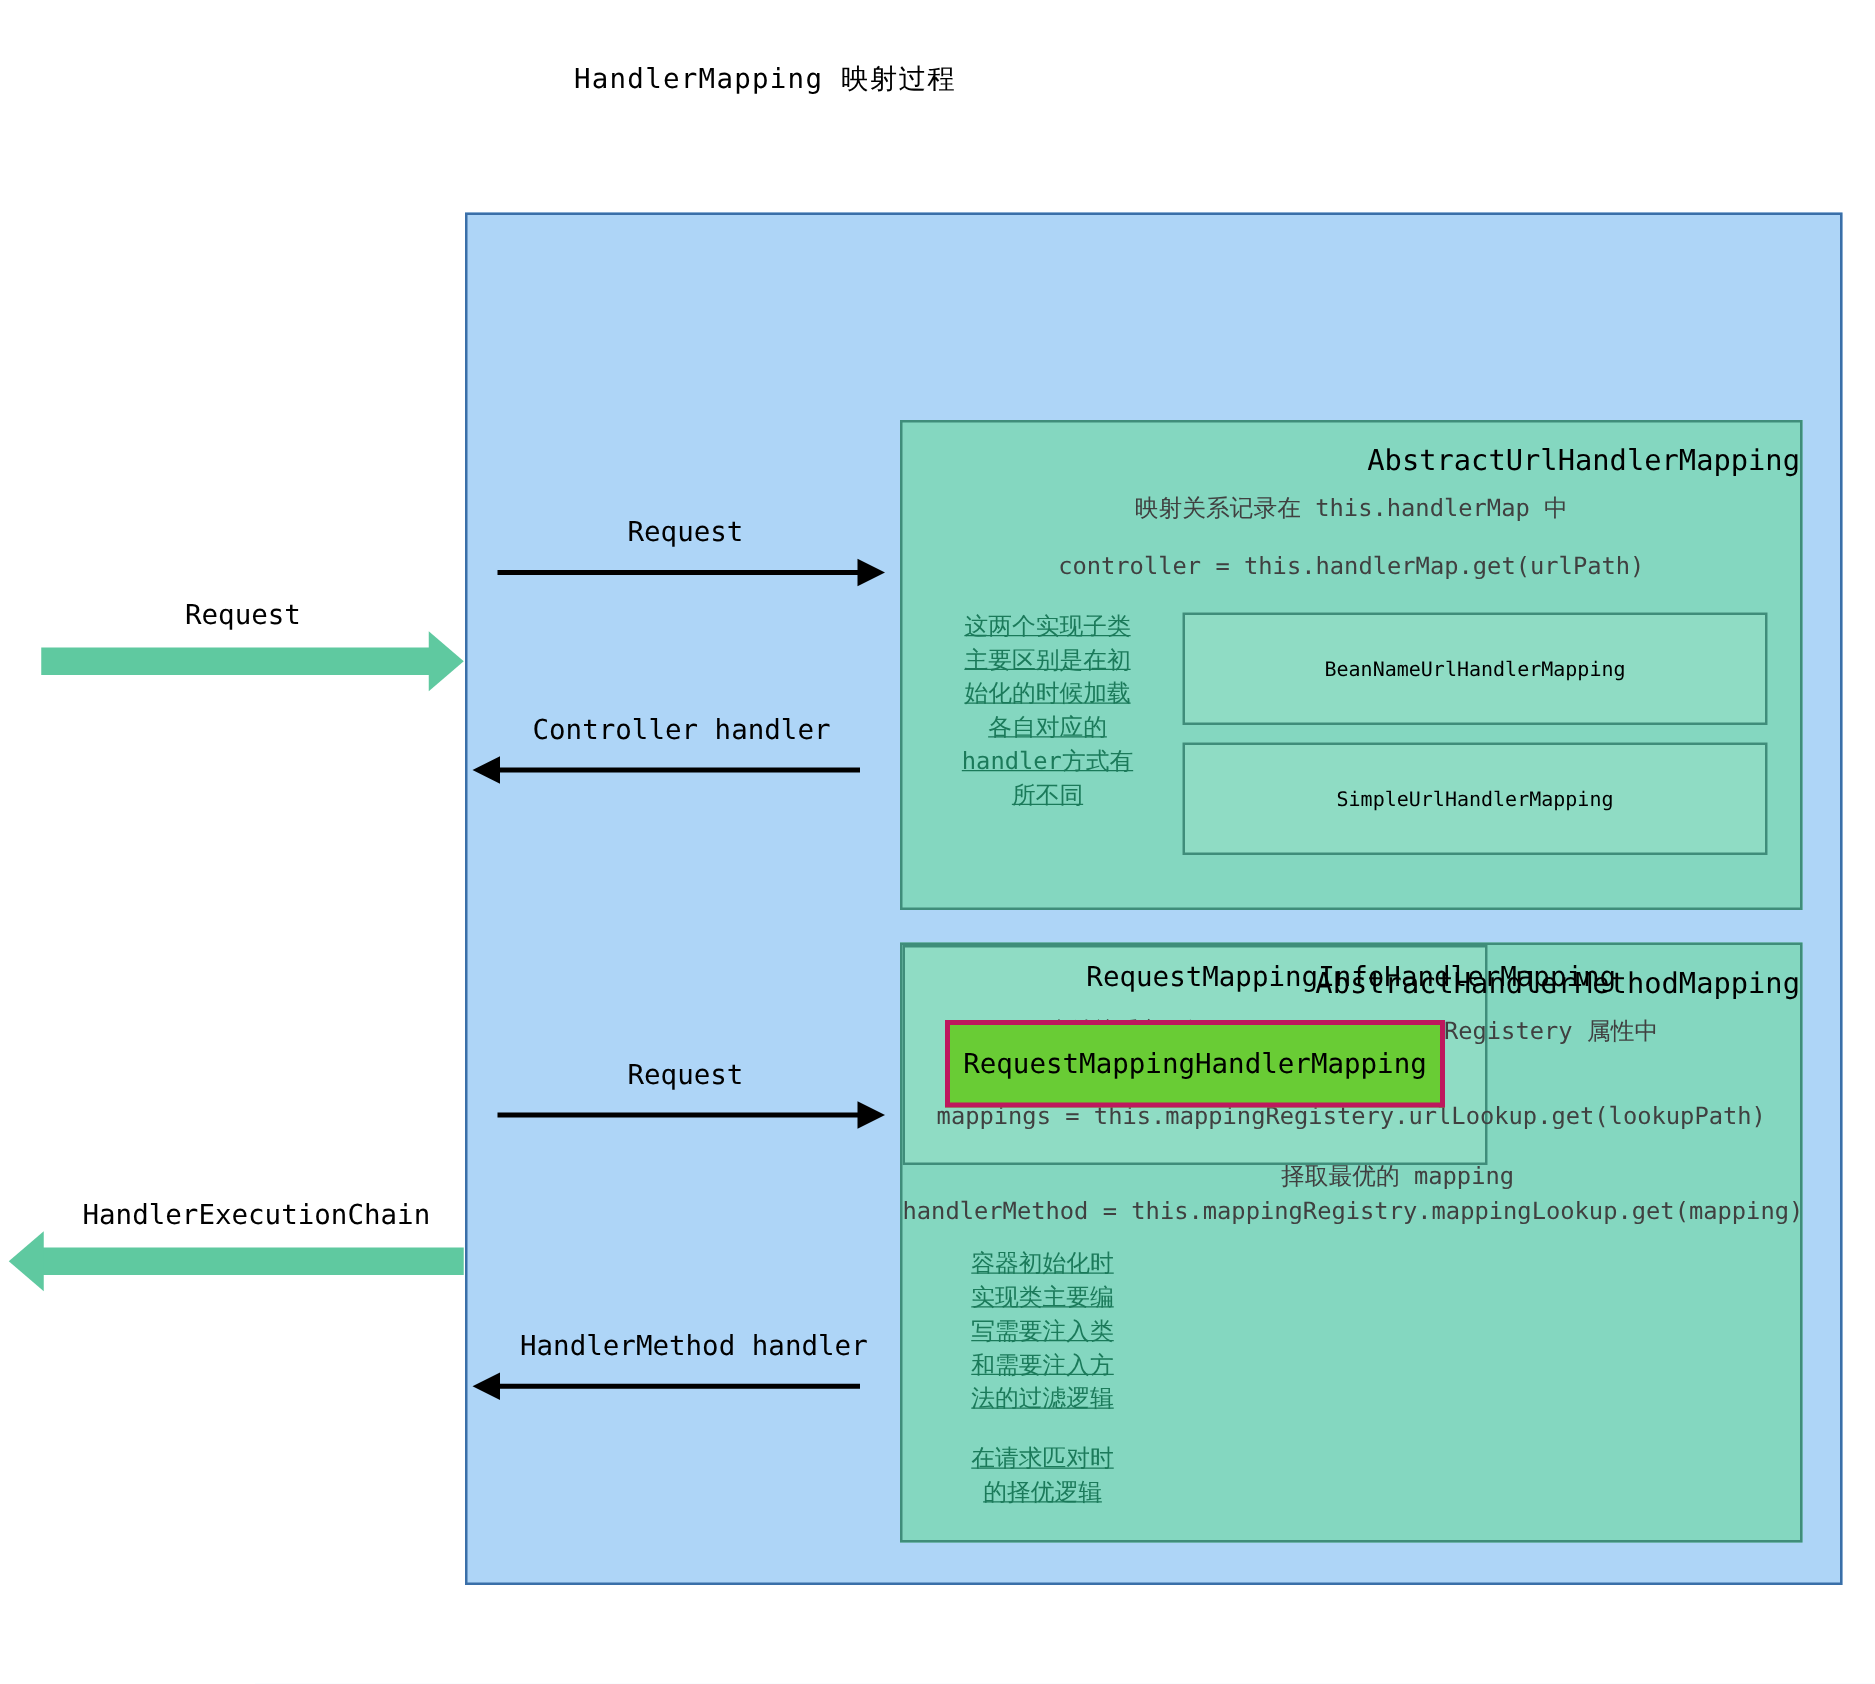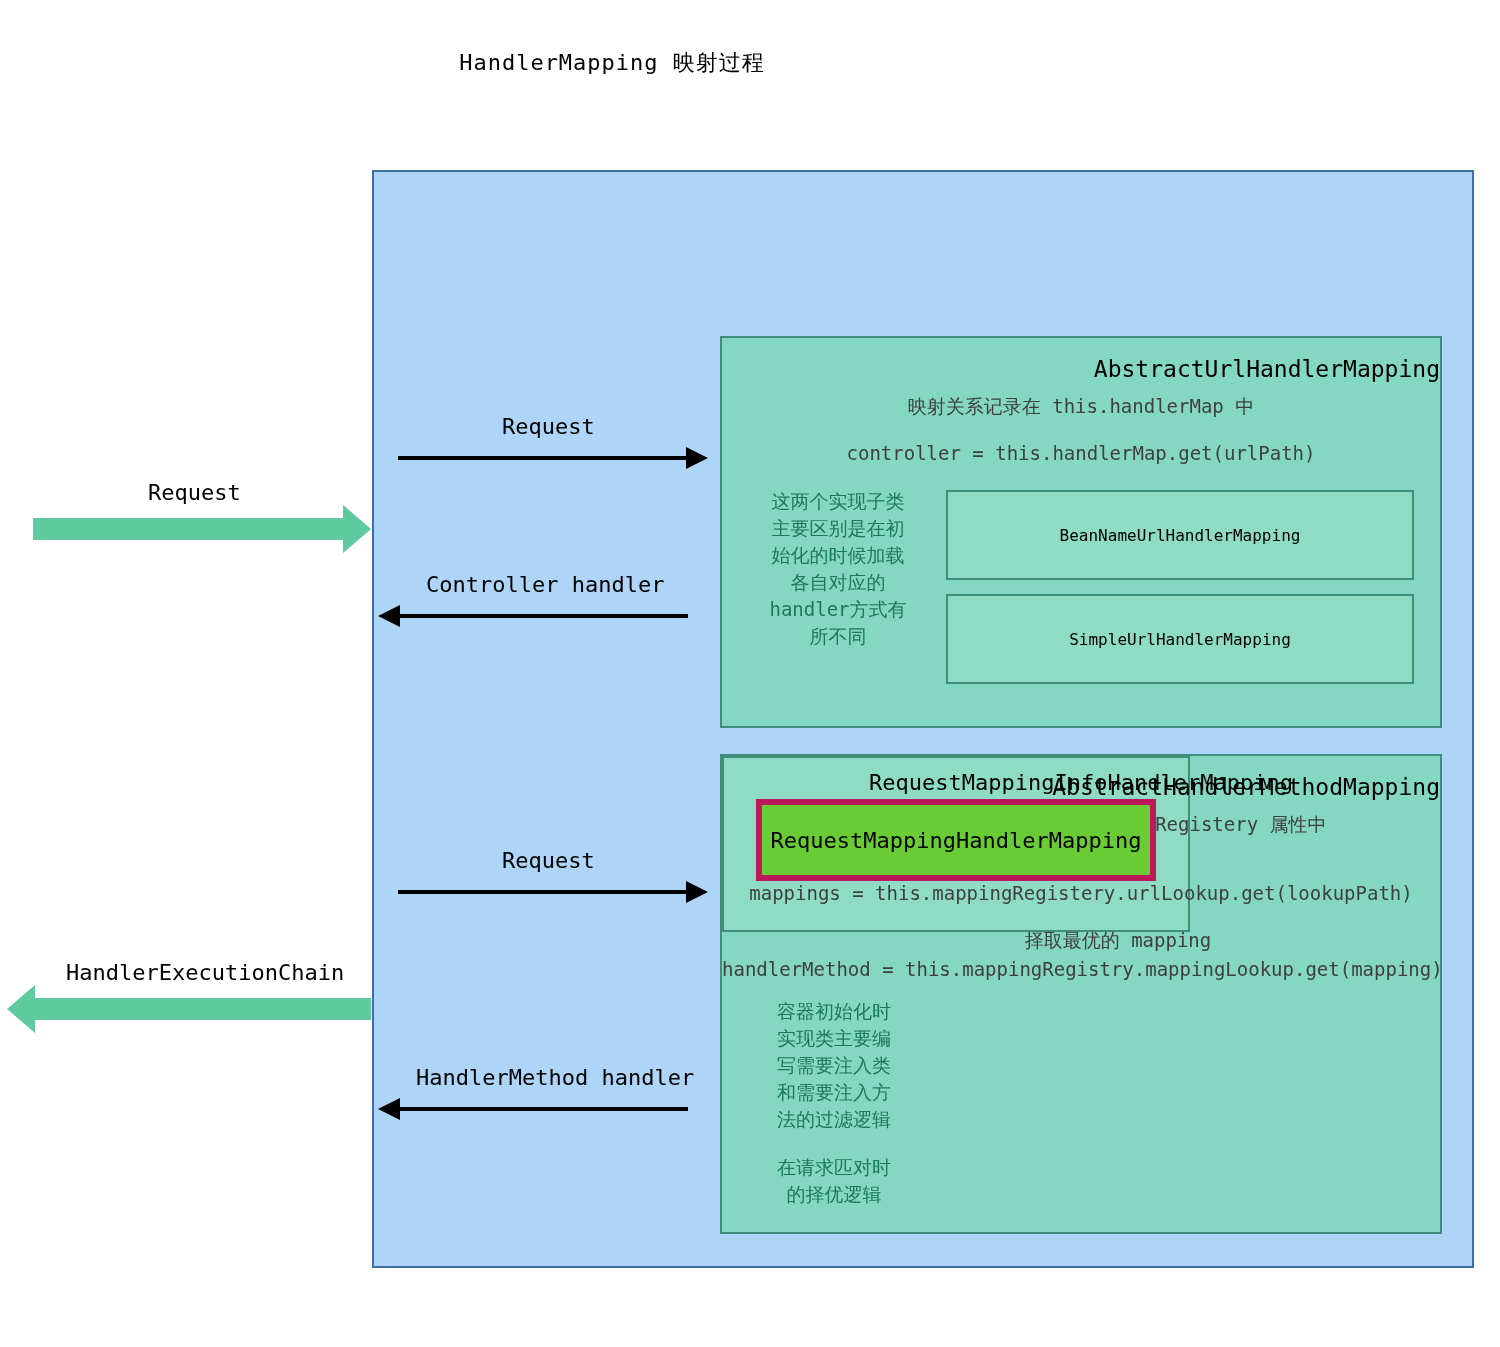--- a/index.html
+++ b/index.html
@@ -108,40 +108,41 @@
     position: absolute;
     top: 14px;
     left: 0;
     width: 100%;
     text-align: center;
     font-size: 22px;
   }
   #rmhm-box {
     position: absolute;
     left: 34px;
-    top: 43px;
+    top: 60px;
     width: 400px;
-    height: 82px;
+    height: 70px;
     background: #69cc35;
-    border: 6px solid #be185d;
+    border: 4px solid #be185d;
     box-sizing: border-box;
     display: flex;
     align-items: center;
     justify-content: center;
     font-size: 22px;
   }
 
   
   .note {
     position: absolute;
     color: #1b7a5a;
     font-size: 19px;
     line-height: 1.42;
     text-align: center;
     white-space: pre-line;
+    text-decoration: underline;
   }
   #note-url { left: 16px; top: 150px; width: 200px; }
   #note-method-1 { left: 14px; top: 242px; width: 196px; }
   #note-method-2 { left: 14px; top: 398px; width: 196px; }
 
   
   .arrow-label {
     position: absolute;
     font-size: 22px;
     white-space: nowrap;

